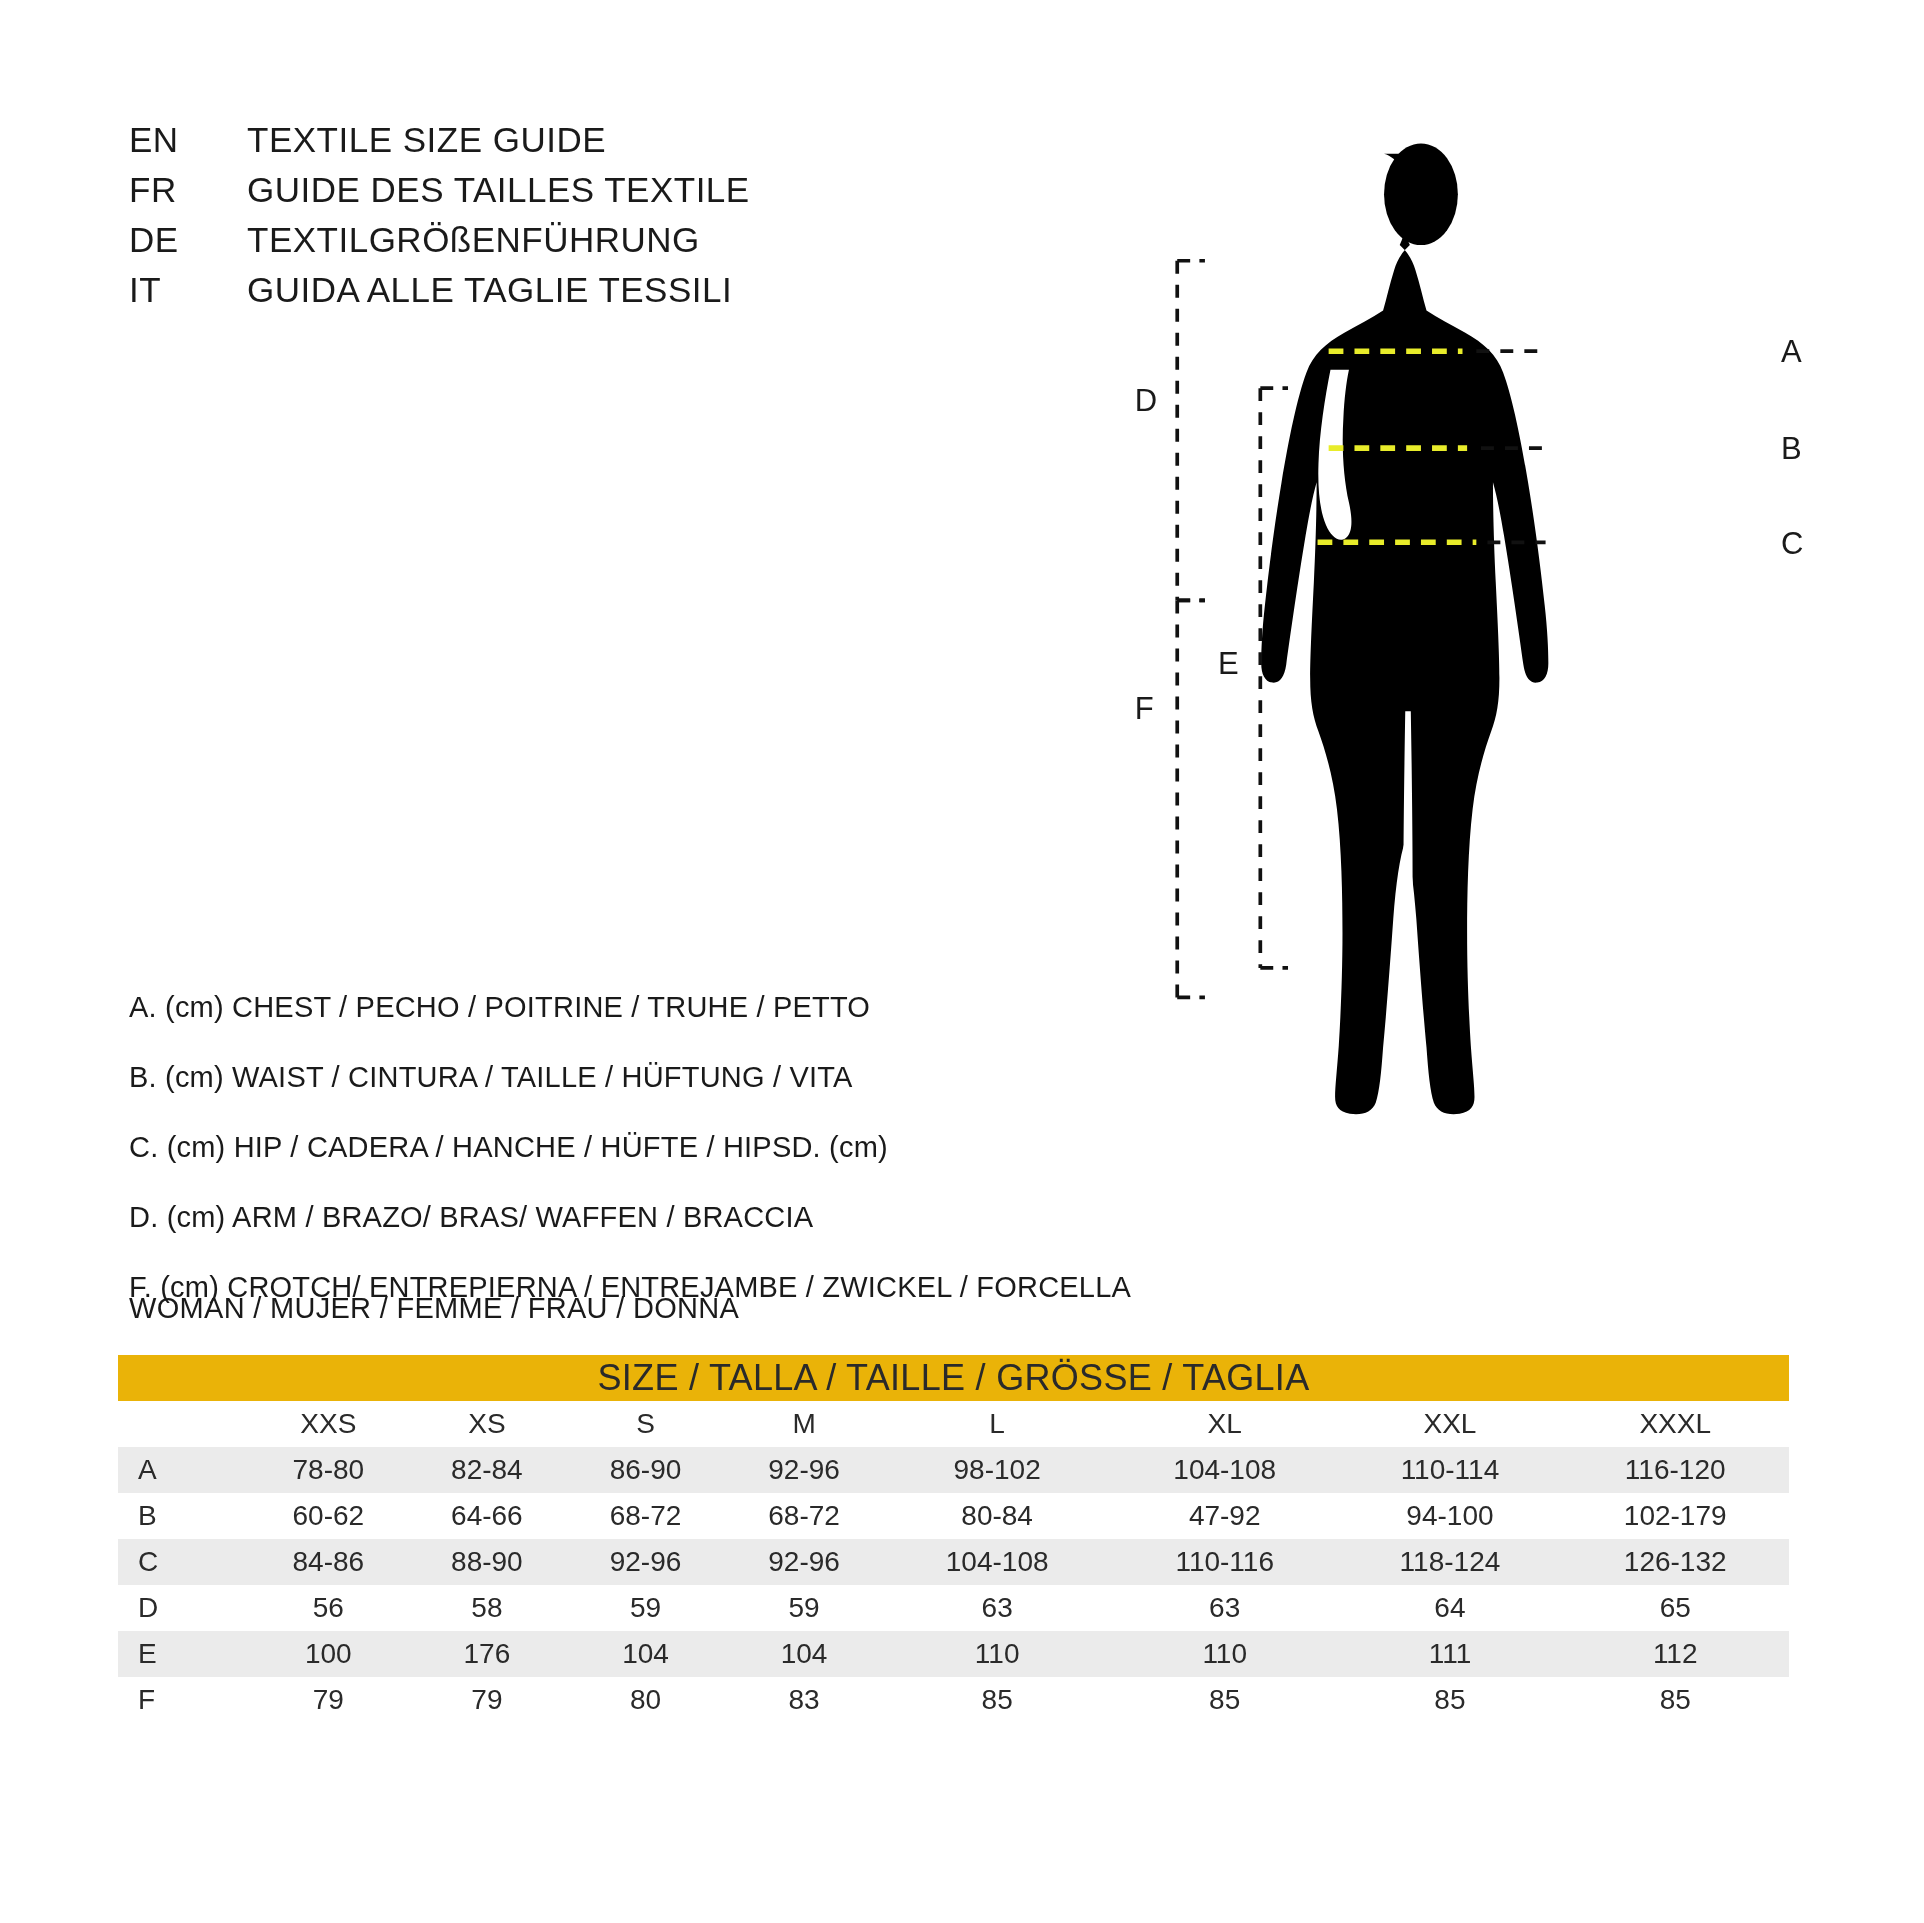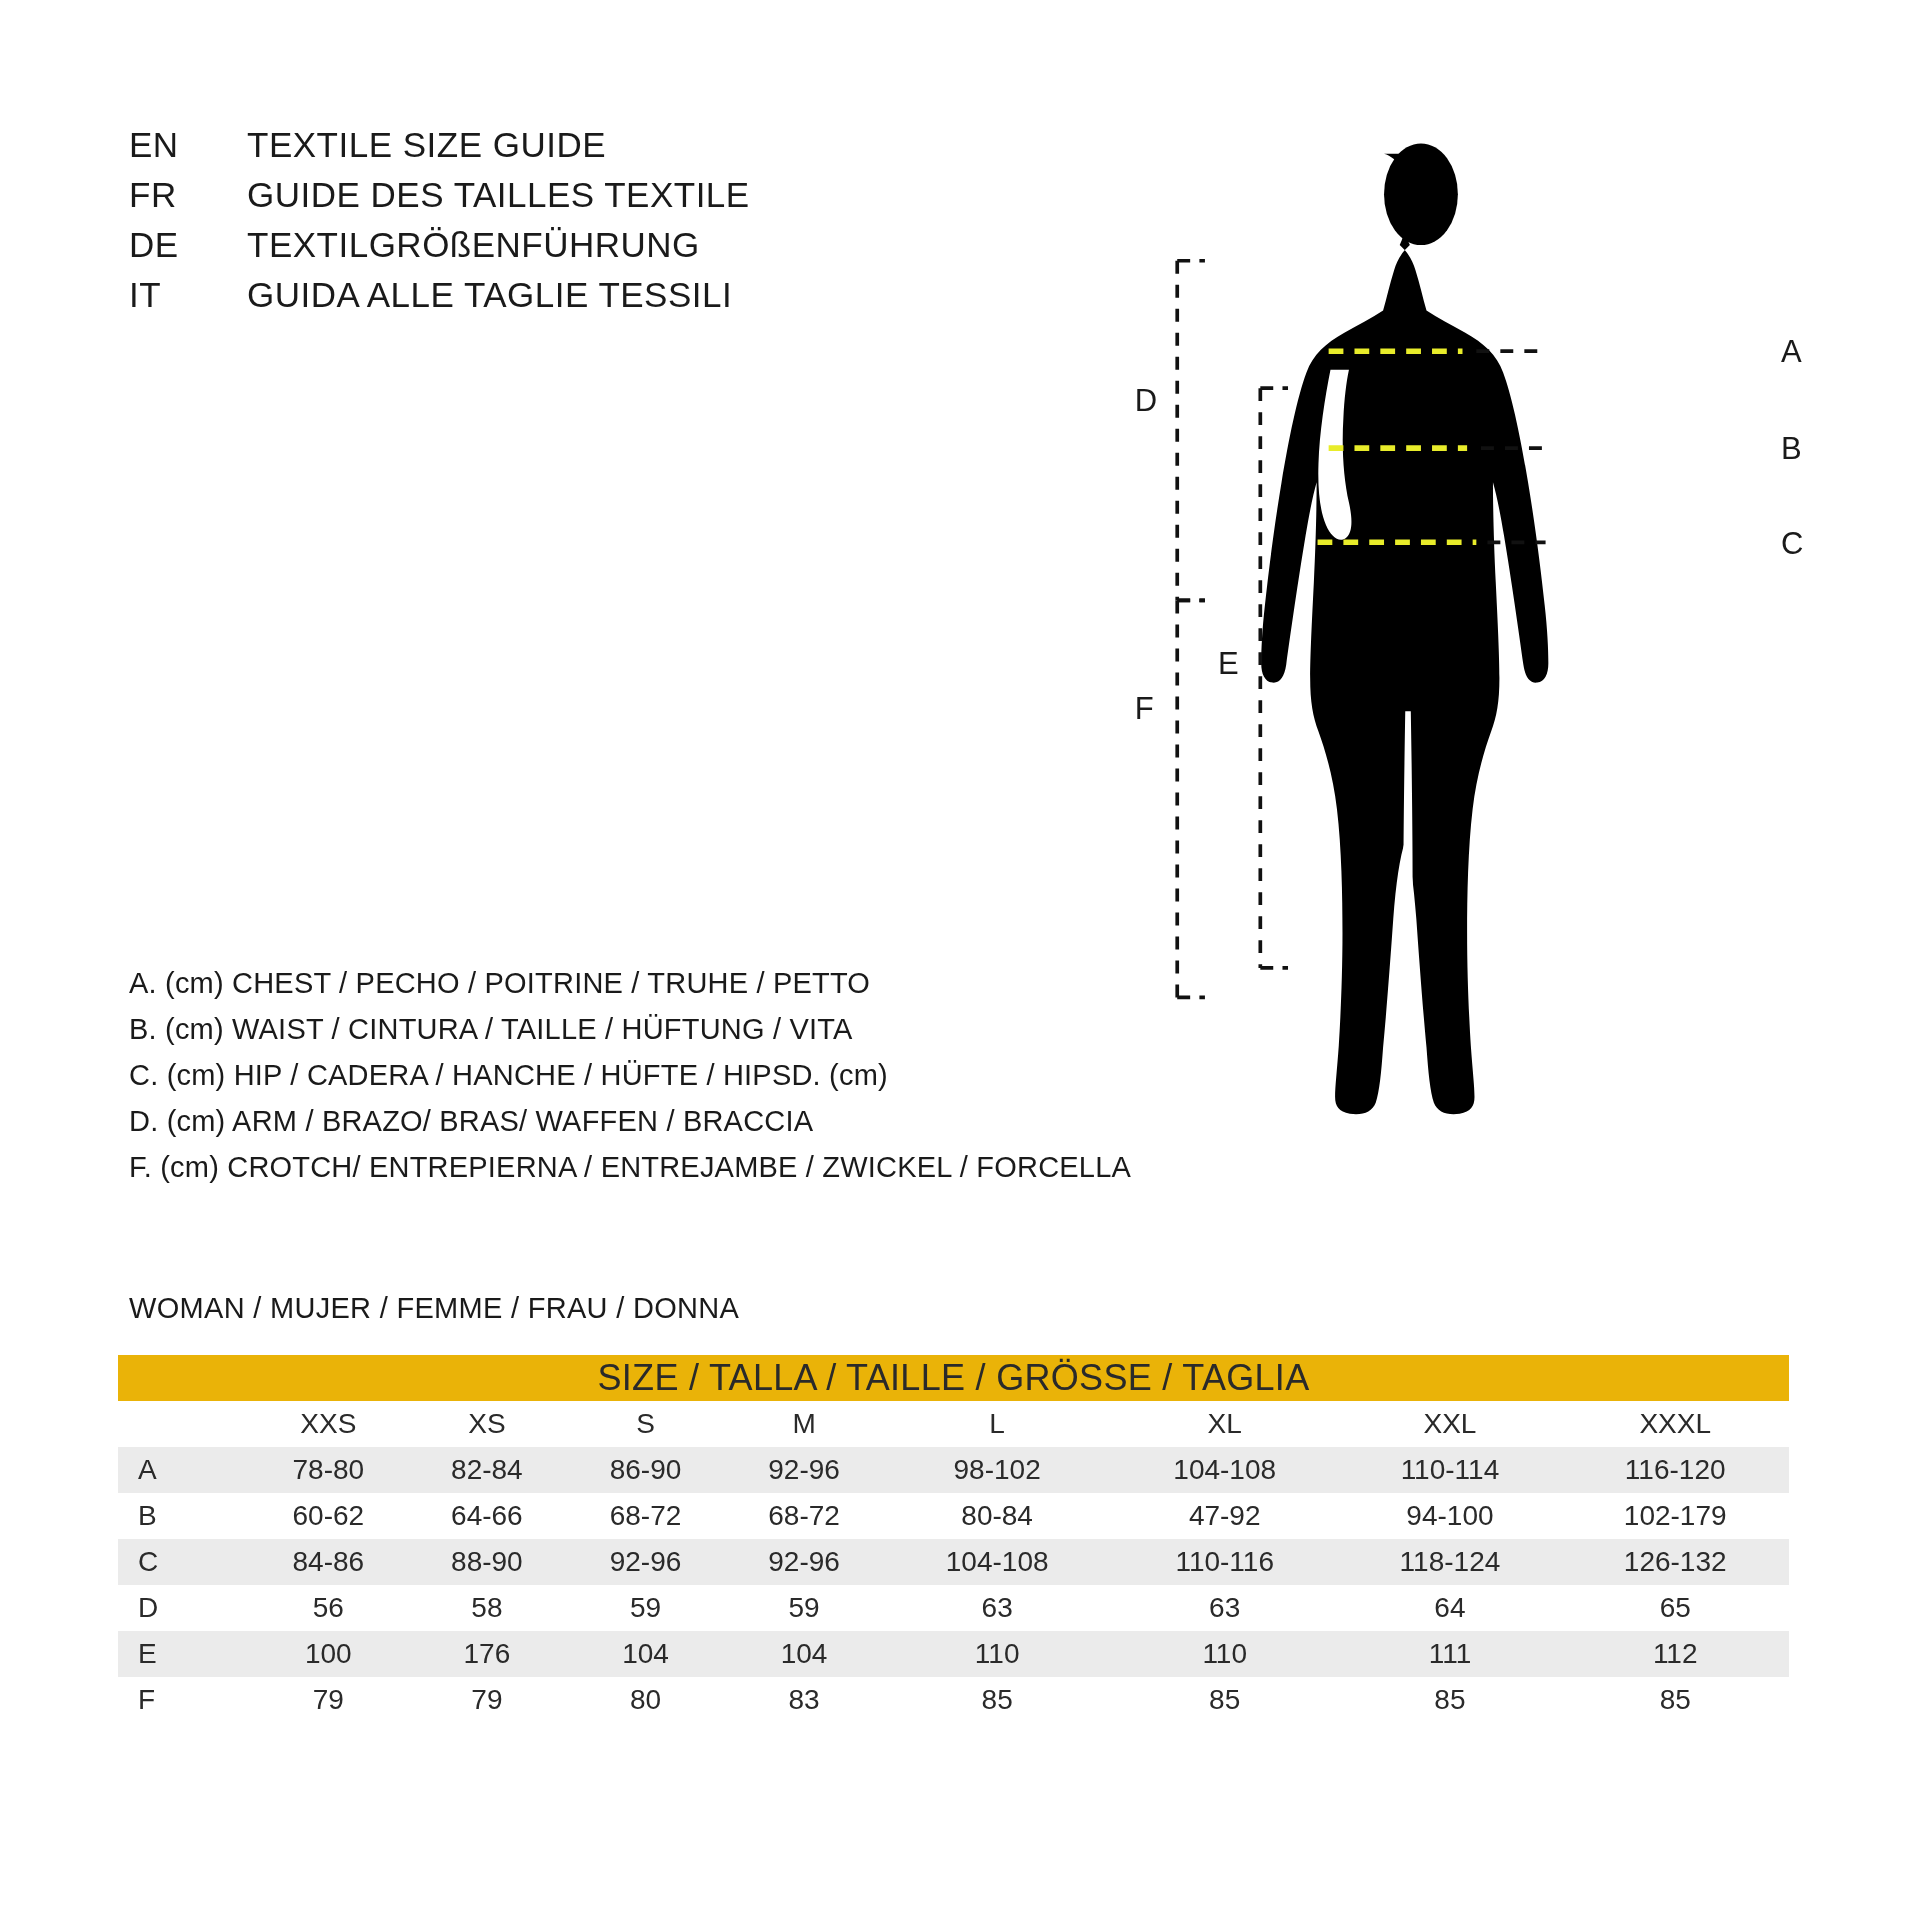--- a/index.html
+++ b/index.html
@@ -18,21 +18,21 @@
 
   
   #title-block {
     position: absolute;
     left: 129px;
     top: 120px;
     width: 831px;
   }
   .title-row {
     display: flex;
-    align-items: center;
+    align-items: flex-start;
     height: 50px;
   }
   .title-lang {
     width: 118px;
     font-size: 35px;
     letter-spacing: 0.5px;
   }
   .title-text {
     font-size: 35px;
     letter-spacing: 0.5px;
@@ -45,20 +45,21 @@
     left: 129px;
     top: 960px;
     width: 1108px;
   }
   .legend-row {
     font-size: 29px;
     height: 46px;
     line-height: 46px;
     white-space: nowrap;
     letter-spacing: 0.2px;
+    margin-top: 24px;
   }
 
   
   #group-label {
     position: absolute;
     left: 129px;
     top: 1292px;
     font-size: 29px;
     letter-spacing: 0.3px;
     text-align: right;

